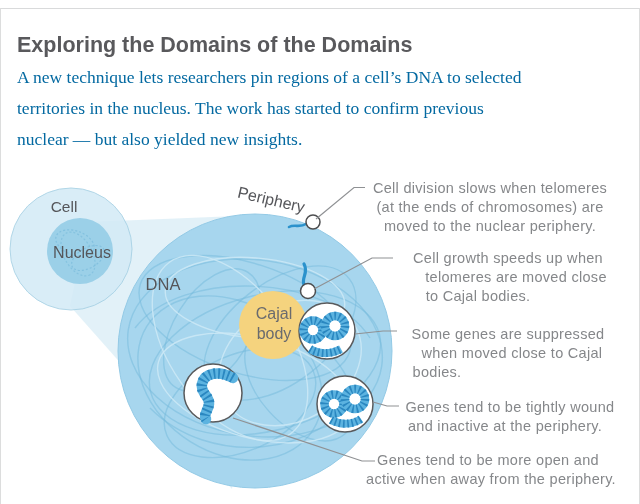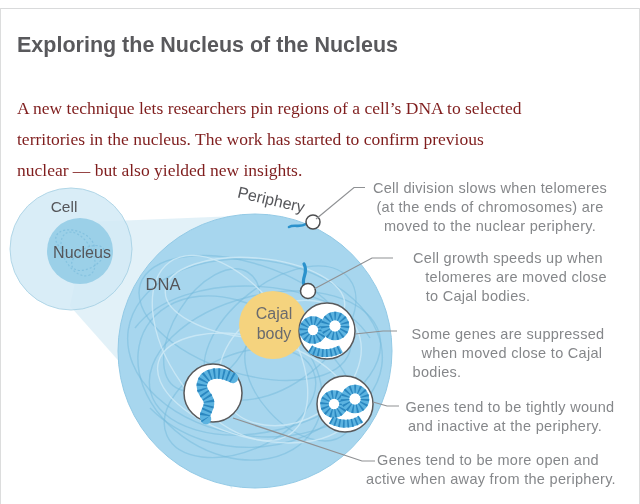--- a/index.html
+++ b/index.html
@@ -4,21 +4,21 @@
 <style>
   html,body{margin:0;padding:0;background:#ffffff;}
   .page{position:relative;width:640px;height:504px;background:#ffffff;overflow:hidden;
         font-family:"Liberation Sans",sans-serif;}
   .frame-top{position:absolute;left:0;top:8px;width:640px;height:1px;background:#d9dadb;}
   .frame-left{position:absolute;left:0;top:8px;width:1px;height:496px;background:#dcdddd;}
   .frame-right{position:absolute;right:0;top:8px;width:1px;height:496px;background:#dcdddd;}
   .title{position:absolute;left:17px;top:33px;font-size:21.5px;font-weight:bold;
          color:#59595c;letter-spacing:0px;}
   .intro{position:absolute;left:17px;top:62px;width:610px;
-         font-family:"Liberation Serif",serif;font-size:17.5px;color:#7f1d1d;margin-top:31px;}
+         font-family:"Liberation Serif",serif;font-size:17.5px;color:#0369a1;}
   .intro-line{height:31px;line-height:31px;white-space:nowrap;}
   svg{position:absolute;left:0;top:178px;}
   .t-label{font-family:"Liberation Sans",sans-serif;fill:#55565a;}
   .t-cajal{font-family:"Liberation Sans",sans-serif;fill:#6a6b6e;}
   .t-anno{font-family:"Liberation Sans",sans-serif;font-size:14.5px;fill:#85878a;letter-spacing:0.3px;}
   .leader{fill:none;stroke:#8f9194;stroke-width:1.2;}
   .tangle-d{fill:none;stroke:#74b9dc;stroke-width:1.4;opacity:0.5;}
   .tangle-l{fill:none;stroke:#cde9f6;stroke-width:1.4;opacity:0.85;}
   .donut-base{fill:none;stroke:#5cb3e0;}
   .donut-stripes{fill:none;stroke:#2a87c0;}
@@ -27,21 +27,21 @@
   .chromo-circle{fill:#ffffff;stroke:#595a5c;stroke-width:1.5;}
 </style>
 </head>
 <body>
 
 <div class="page">
   <div class="frame-top"></div>
   <div class="frame-left"></div>
   <div class="frame-right"></div>
 
-  <div class="title">Exploring the Nucleus of the Nucleus</div>
+  <div class="title">Exploring the Domains of the Domains</div>
 
   <div class="intro">
     <div class="intro-line">A new technique lets researchers pin regions of a cell’s DNA to selected</div>
     <div class="intro-line">territories in the nucleus. The work has started to confirm previous</div>
     <div class="intro-line">nuclear — but also yielded new insights.</div>
   </div>
 
   <svg width="640" height="326" viewBox="0 0 640 326">
     <defs>
       <clipPath id="bigClip">

